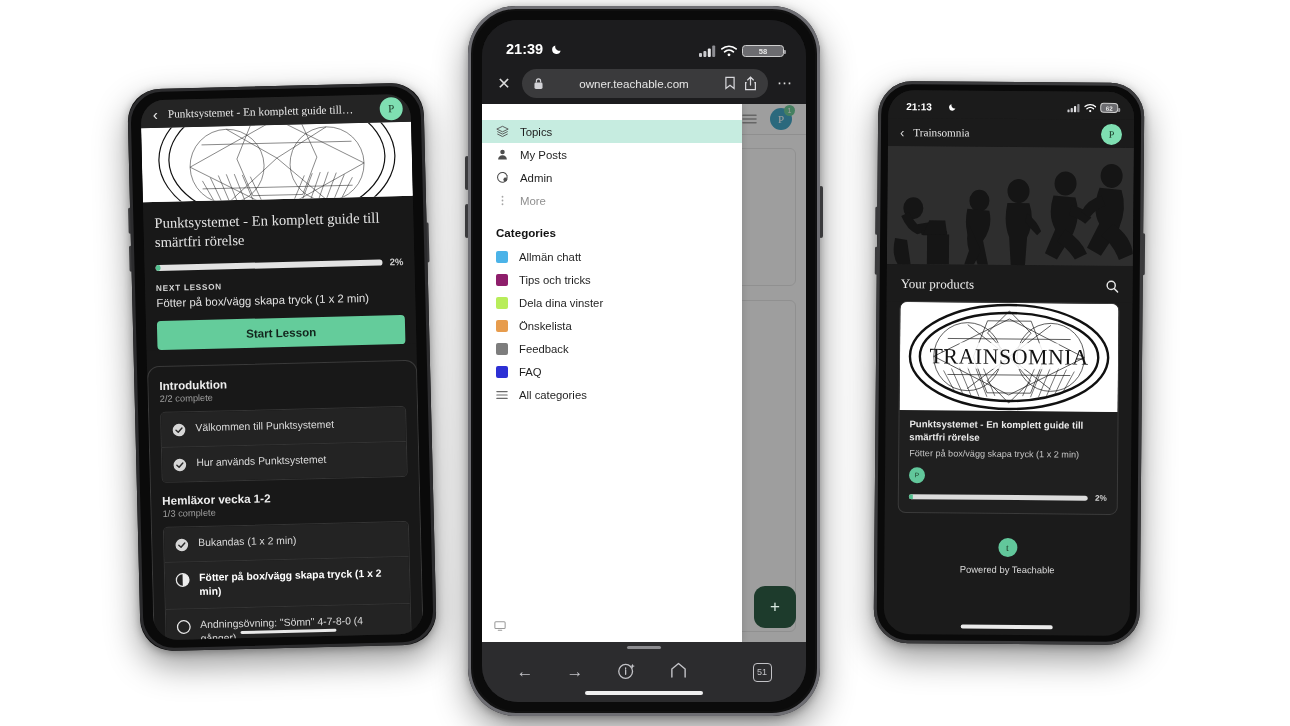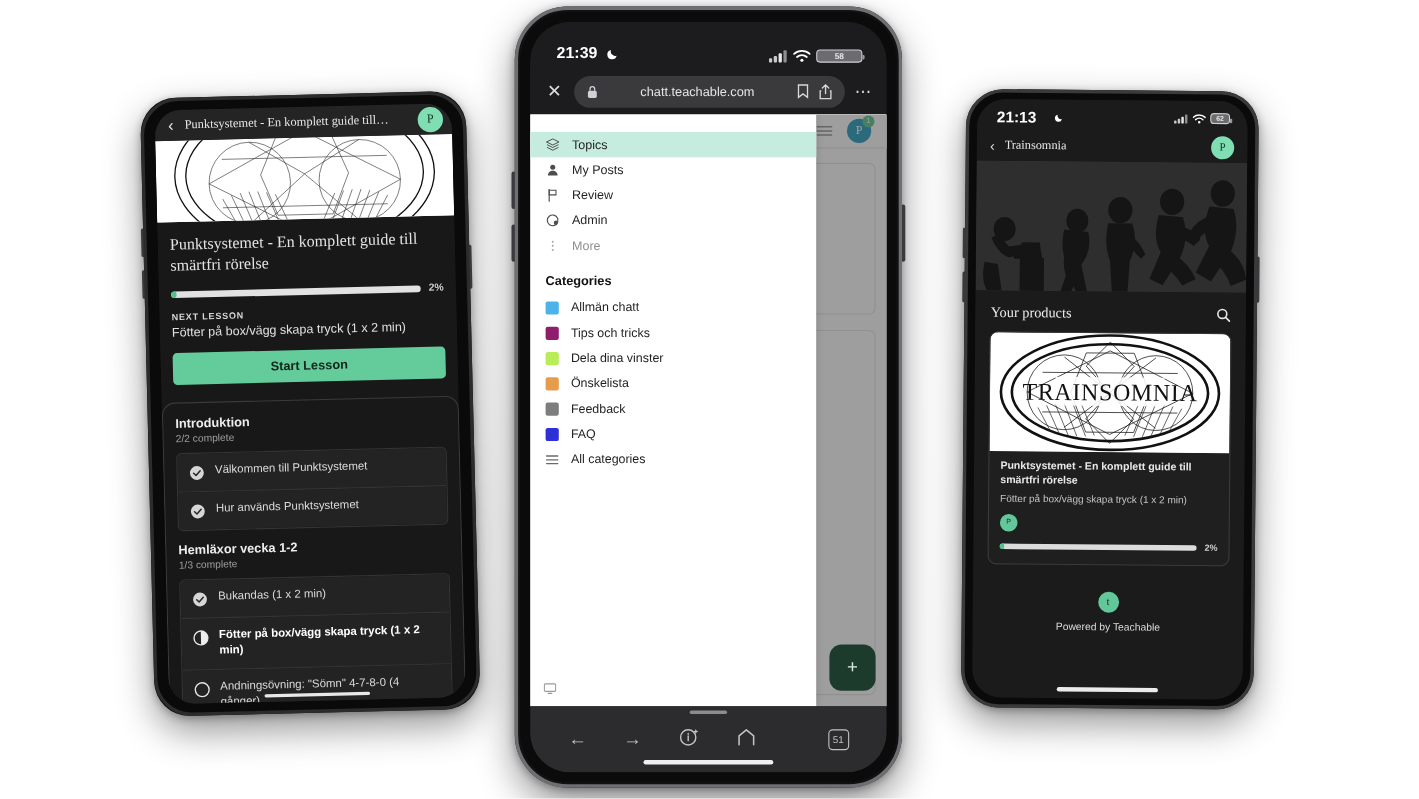--- a/index.html
+++ b/index.html
@@ -189,21 +189,21 @@
   }
   #phone-right .bezel-ring { border-radius:34px; border:3px solid #3a3a3c; }
   #phone-right .screen {
     left: 10px; top: 9px; right: 10px; bottom: 9px;
     border-radius: 26px; background:#1b1b1b;
   }
   .r-status {
     height: 28px; display:flex; align-items:center; justify-content:space-between;
     padding: 4px 16px 0 18px; color:#fff; background:#1b1b1b;
   }
-  .r-time { font-size:14px; font-weight:bold; display:flex; align-items:center; gap:16px; }
+  .r-time { font-size:10px; font-weight:bold; display:flex; align-items:center; gap:16px; }
   .r-nav { height:28px; display:flex; align-items:center; gap:9px; padding:0 12px; background:#1b1b1b; }
   .r-back { color:#dcdcdc; font-size:13px; }
   .r-navtitle { flex:1; color:#e8e8e8; font-size:11.2px; font-family:"Liberation Serif", serif; }
   .r-hero { height: 118px; background:#2b2b2b; position:relative; overflow:hidden; }
   .r-section {
     display:flex; align-items:center; justify-content:space-between;
     padding: 12px 14px 9px 14px; background:#1b1b1b;
   }
   .r-sectitle { color:#ededed; font-size:13px; font-family:"Liberation Serif", serif; }
   .r-card {
@@ -390,21 +390,21 @@
         </span>
       </div>
 
       <div class="c-urlbar">
         <span class="c-xbtn">✕</span>
         <div class="c-pill">
           <svg width="11" height="13" viewBox="0 0 12 14">
               <rect x="1.6" y="6" width="8.8" height="7" rx="1.6" fill="#d2d2d6"></rect>
               <path d="M3.7 6V4.2a2.3 2.3 0 0 1 4.6 0V6" stroke="#d2d2d6" stroke-width="1.3" fill="none"></path>
             </svg>
-          <span class="c-url">chatt.teachable.com</span>
+          <span class="c-url">owner.teachable.com</span>
           <svg width="12" height="14" viewBox="0 0 12 15">
               <path d="M1.6 1.4h8.8v12l-4.4-3.4-4.4 3.4Z" stroke="#d8d8dc" stroke-width="1.3" fill="none"></path>
             </svg>
           <svg width="13" height="15" viewBox="0 0 13 16">
               <path d="M6.5 1.3v8.4M3.4 4.2 6.5 1.2 9.6 4.2" stroke="#d8d8dc" stroke-width="1.3" fill="none" stroke-linecap="round"></path>
               <path d="M2.4 7.1H1.3v7.4h10.4V7.1h-1.1" stroke="#d8d8dc" stroke-width="1.3" fill="none"></path>
             </svg>
         </div>
         <span class="c-dots">⋯</span>
       </div>
@@ -471,27 +471,20 @@
                 <path d="M1.6 11 L8 14.2 L14.4 11" stroke="#4d4d4d" stroke-width="1.1" fill="none"></path>
               </svg>
             <span>Topics</span>
           </div>
           <div class="m-item">
             <svg width="13" height="13" viewBox="0 0 16 16">
                 <circle cx="8" cy="5" r="2.8" fill="#4d4d4d"></circle>
                 <path d="M2.6 14.2c0-3.2 2.4-5.2 5.4-5.2s5.4 2 5.4 5.2" fill="#4d4d4d"></path>
               </svg>
             <span>My Posts</span>
-          </div>
-          <div class="m-item">
-            <svg width="13" height="13" viewBox="0 0 16 16">
-                <path d="M4 1.6v13" stroke="#4d4d4d" stroke-width="1.3" stroke-linecap="round"></path>
-                <path d="M4 2.4h7.6v5.2H4Z" stroke="#4d4d4d" stroke-width="1.2" fill="none"></path>
-              </svg>
-            <span>Review</span>
           </div>
           <div class="m-item">
             <svg width="13" height="13" viewBox="0 0 16 16">
                 <path d="M13.4 5.4A6 6 0 1 0 13.6 9.6" stroke="#4d4d4d" stroke-width="1.3" fill="none" stroke-linecap="round"></path>
                 <path d="M13.6 5.2v3.6h-3.4" stroke="#4d4d4d" stroke-width="1.2" fill="none"></path>
                 <circle cx="11.4" cy="10.6" r="2.3" fill="#4d4d4d"></circle>
               </svg>
             <span>Admin</span>
           </div>
           <div class="m-item muted">

